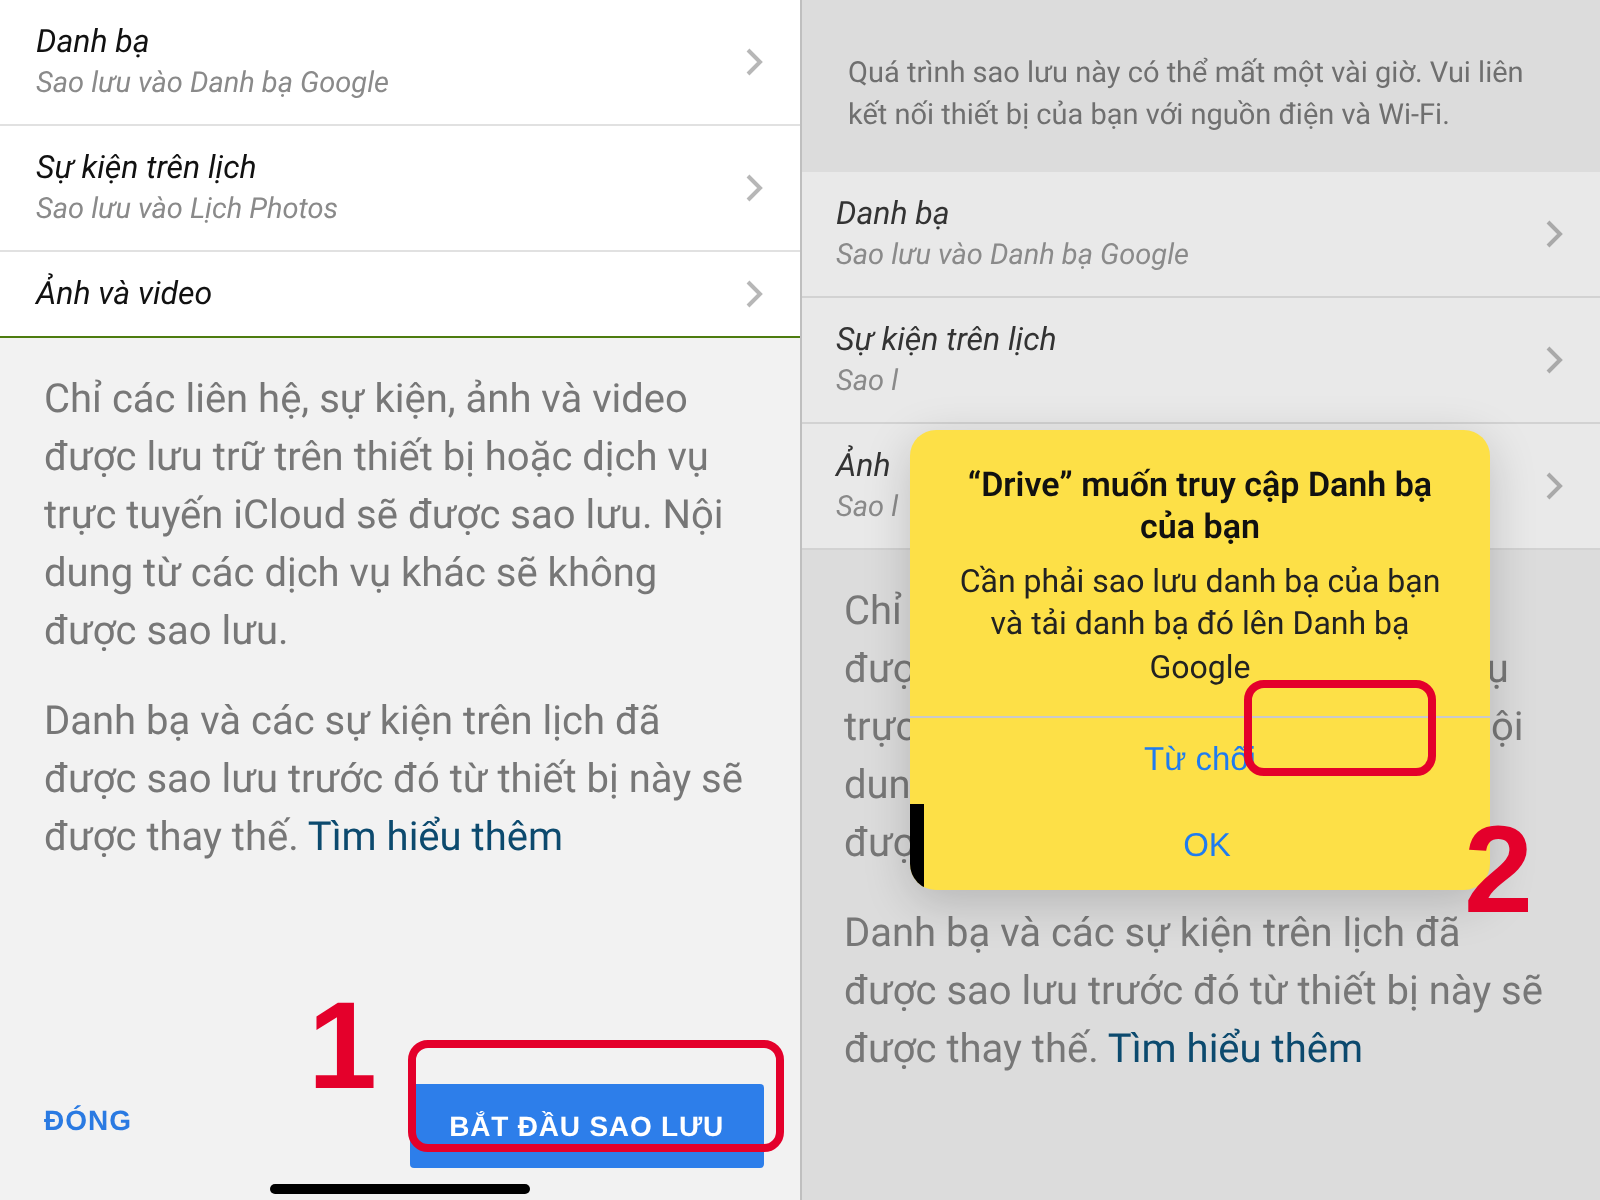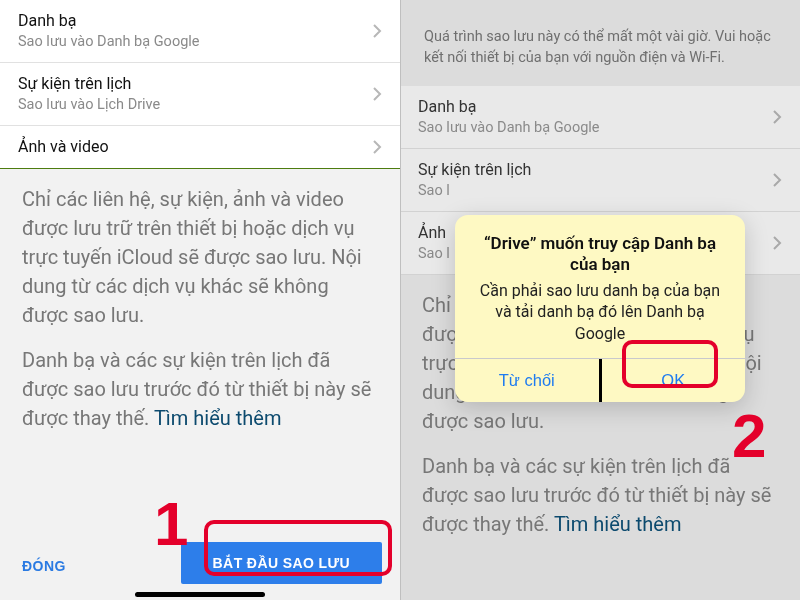--- a/index.html
+++ b/index.html
@@ -13,21 +13,21 @@
   }
   .pane { width: 400px; height: 600px; position: relative; overflow: hidden; }
   .pane-left { background: #f2f2f2; }
   .pane-right { background: #dcdcdc; }
   .divider {
     position: absolute; left: 400px; top: 0; width: 1px; height: 600px;
     background: #bfbfbf;
   }
 
   
-  .list { background: #fff; }
+  .list { background: #fff; font-style: italic; }
   .row {
     display: flex; align-items: center; justify-content: space-between;
     padding: 11px 18px;
     border-bottom: 1px solid #e1e1e1;
   }
   .row:last-child { border-bottom: 1px solid #4d7c0f; }
   .row-text { flex: 1; }
   .row-title { font-size: 16px; color: #111; line-height: 1.25; }
   .row-sub { font-size: 14.5px; color: #8a8a8a; line-height: 1.25; margin-top: 2px; }
   .chevron svg { display: block; }
@@ -35,32 +35,32 @@
   
   .info {
     padding: 16px 22px 0 22px;
     font-size: 20px; color: #777; line-height: 1.45;
   }
   .link { color: #0c4a6e; }
 
   
   .bottombar {
     position: absolute; left: 0; right: 0; bottom: 10px;
-    display: flex; align-items: flex-end; justify-content: space-between;
+    display: flex; align-items: flex-start; justify-content: space-between;
     padding: 0 18px 6px 18px;
   }
   .text-btn {
     font-size: 14px; letter-spacing: 0.5px; font-weight: 600;
     color: #2a7ae2; background: none; border: none;
     padding: 10px 4px;
   }
   .primary-btn {
     background: #2d7eea; color: #fff; border: none;
     font-size: 14px; font-weight: 600; letter-spacing: 0.4px;
-    padding: 13px 32px; border-radius: 2px;
+    padding: 13px 20px; border-radius: 2px;
   }
   .home-indicator {
     position: absolute; bottom: 3px; left: 50%; transform: translateX(-50%);
     width: 130px; height: 5px; background: #000; border-radius: 3px;
   }
 
   
   .pane-right .info-top {
     padding: 26px 24px 18px 24px;
     font-size: 14.5px; color: #6f6f6f; line-height: 1.45;
@@ -68,34 +68,34 @@
   .pane-right .list { background: #e9e9e9; }
   .pane-right .row { background: #e9e9e9; border-bottom: 1px solid #d2d2d2; }
   .pane-right .row-title { color: #333; }
   .pane-right .row-sub { color: #8a8a8a; }
   .pane-right .info { color: #777; }
 
   
   .alert-wrap {
     position: absolute; top: 215px; left: 50%; transform: translateX(-50%);
     width: 290px;
-    background: #fef9c3;
+    background: #fde047;
     border-radius: 13px;
     box-shadow: 0 6px 24px rgba(0,0,0,0.18);
     overflow: hidden;
   }
   .alert-body { padding: 18px 18px 14px 18px; text-align: center; }
   .alert-title { font-size: 17px; font-weight: 600; color: #111; line-height: 1.25; }
   .alert-msg { font-size: 16px; color: #222; line-height: 1.35; margin-top: 4px; }
-  .alert-actions { display: flex; border-top: 1px solid #c9c9cc; }
+  .alert-actions { display: flex; border-top: 1px solid #c9c9cc; flex-direction: column; }
   .alert-btn {
     flex: 1; background: none; border: none;
     font-size: 16.5px; color: #1f7cf0; padding: 12px 0;
   }
-  .alert-btn + .alert-btn { border-left: 3px solid #000000; }
+  .alert-btn + .alert-btn { border-left: 7px solid #000000; }
 
   
   .callout-box {
     position: absolute; border: 4px solid #e4002b; border-radius: 10px;
     pointer-events: none;
   }
   .step-num {
     position: absolute; font-size: 62px; font-weight: 700; color: #e4002b;
     pointer-events: none; font-family: Arial, sans-serif;
   }
@@ -112,21 +112,21 @@
       </div>
       <span class="chevron">
         <svg width="9" height="14" viewBox="0 0 9 14">
             <path d="M1 1l6 6-6 6" fill="none" stroke="#b7b7b7" stroke-width="2"></path>
           </svg>
       </span>
     </div>
     <div class="row">
       <div class="row-text">
         <div class="row-title">Sự kiện trên lịch</div>
-        <div class="row-sub">Sao lưu vào Lịch Drive</div>
+        <div class="row-sub">Sao lưu vào Lịch Photos</div>
       </div>
       <span class="chevron">
         <svg width="9" height="14" viewBox="0 0 9 14">
             <path d="M1 1l6 6-6 6" fill="none" stroke="#b7b7b7" stroke-width="2"></path>
           </svg>
       </span>
     </div>
     <div class="row">
       <div class="row-text">
         <div class="row-title">Ảnh và video</div>
@@ -148,21 +148,21 @@
     <button class="text-btn">ĐÓNG</button>
     <button class="primary-btn">BẮT ĐẦU SAO LƯU</button>
   </div>
   <div class="home-indicator"></div>
 
   <div class="callout-box" style="left:204px; top:520px; width:188px; height:56px;"></div>
   <div class="step-num" style="left:154px; top:488px;">1</div>
 </div>
 
 <div class="pane pane-right">
-  <div class="info-top">Quá trình sao lưu này có thể mất một vài giờ. Vui hoặc kết nối thiết bị của bạn với nguồn điện và Wi-Fi.</div>
+  <div class="info-top">Quá trình sao lưu này có thể mất một vài giờ. Vui liên kết nối thiết bị của bạn với nguồn điện và Wi-Fi.</div>
 
   <div class="list">
     <div class="row">
       <div class="row-text">
         <div class="row-title">Danh bạ</div>
         <div class="row-sub">Sao lưu vào Danh bạ Google</div>
       </div>
       <span class="chevron">
         <svg width="9" height="14" viewBox="0 0 9 14">
             <path d="M1 1l6 6-6 6" fill="none" stroke="#a9a9a9" stroke-width="2"></path>

